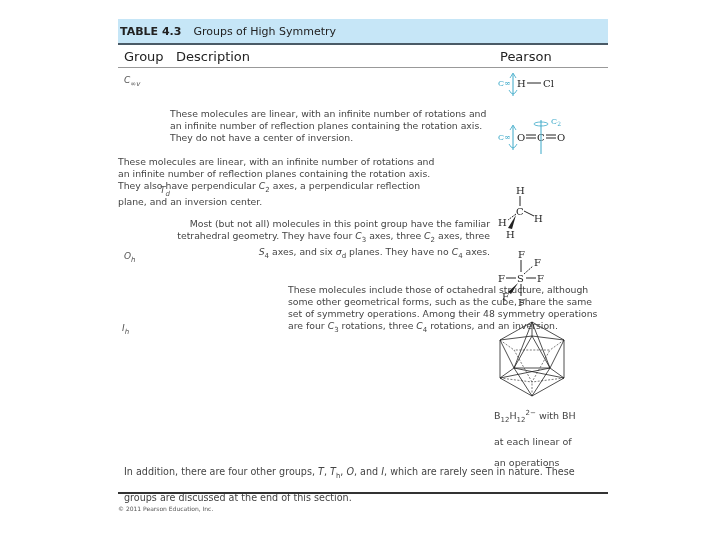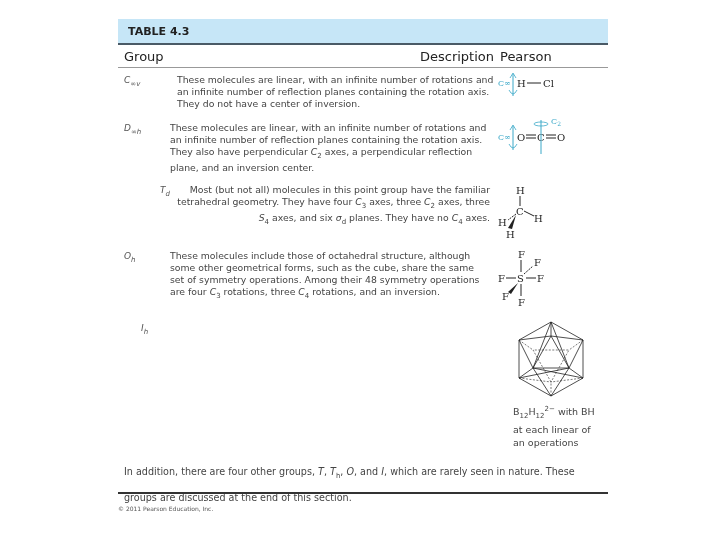--- a/index.html
+++ b/index.html
@@ -1,70 +1,70 @@
 <!DOCTYPE html>
 <html><head>
 <meta charset="utf-8">
 <style>
   html, body { margin:0; padding:0; }
   body { width:720px; height:540px; background:#ffffff; position:relative; overflow:hidden;
          font-family:"DejaVu Sans", sans-serif; color:#333; }
   .table-wrap { position:absolute; left:118px; top:19px; width:490px; }
   .title-bar { height:24px; background:#c6e6f7; border-bottom:2px solid #4a5a66;
-               display:flex; align-items:center; padding-left:10px; font-size:11px; color:#222; }
+               display:flex; align-items:center; padding-left:2px; font-size:11px; color:#222; }
   .title-bar .num { font-weight:bold; margin-right:12px; }
   .header-row { height:22px; border-bottom:1px solid #999; display:flex; align-items:center;
                 font-size:13px; color:#222; }
   .header-row .c1 { width:52px; padding-left:6px; }
-  .header-row .c2 { width:318px;text-align:right; }
+  .header-row .c2 { width:318px; }
   .header-row .c3 { padding-left:6px; }
   .row { position:absolute; left:0; width:490px; display:flex; font-size:9.3px; line-height:12px; color:#444; }
   .row .sym { width:52px; padding-left:6px; font-style:italic; font-size:9px; color:#555; box-sizing:border-box; }
-  .row .desc { width:320px; }
+  .row .desc { width:320px;margin-top:34px; }
   .row .ex { position:absolute; left:378px; }
   .ex svg text { font-family:"DejaVu Serif", serif; }
   sub { font-size:7px; }
   i { font-style:italic; }
   .footnote { position:absolute; left:118px; top:461px; width:490px; font-size:9.6px; line-height:21px; color:#444; padding-left:6px; box-sizing:border-box; }
   .rule { position:absolute; left:118px; top:492px; width:490px; height:2px; background:#333; }
   .copyright { position:absolute; left:118px; top:505px; font-size:6px; color:#555; }
-  .ico-caption { font-size:9.5px; line-height:13px; color:#444; }
+  .ico-caption { font-size:9.5px; line-height:21px; color:#444; }
 </style>
 </head>
 <body>
 
 <div class="table-wrap">
   <div class="title-bar">
     <span class="num">TABLE 4.3</span>
+    <span>Groups of High Symmetry</span>
   </div>
   <div class="header-row">
     <span class="c1">Group</span>
     <span class="c2">Description</span>
     <span class="c3">Pearson</span>
   </div>
 </div>
 
-<div class="row" style="left:118px; top:74px;gap:7px;">
+<div class="row" style="left:118px; top:74px;">
   <div class="sym">C<sub>∞v</sub></div>
   <div class="desc">These molecules are linear, with an infinite number of rotations and an infinite number of reflection planes containing the rotation axis. They do not have a center of inversion.</div>
   <div class="ex" style="top:-4px;">
     <svg width="90" height="30">
       <text x="2" y="16" font-size="8" fill="#3aa8c8">C∞</text>
       <line x1="17" y1="4" x2="17" y2="26" stroke="#3aa8c8" stroke-width="1"></line>
       <path d="M14 8 L17 3 L20 8" fill="none" stroke="#3aa8c8" stroke-width="0.8"></path>
       <path d="M13 20 Q17 28 21 20" fill="none" stroke="#3aa8c8" stroke-width="0.8"></path>
       <text x="21" y="17" font-size="10" fill="#222">H</text>
       <line x1="31" y1="13" x2="45" y2="13" stroke="#222" stroke-width="1"></line>
       <text x="47" y="17" font-size="10" fill="#222">Cl</text>
     </svg>
   </div>
 </div>
 
 <div class="row" style="left:118px; top:122px;">
-  <div class="sym">D<sub>∞h</sub></div>
   <div class="desc">These molecules are linear, with an infinite number of rotations and an infinite number of reflection planes containing the rotation axis. They also have perpendicular <i>C</i><sub>2</sub> axes, a perpendicular reflection plane, and an inversion center.</div>
   <div class="ex" style="top:-6px;">
     <svg width="90" height="40">
       <text x="2" y="24" font-size="8" fill="#3aa8c8">C∞</text>
       <line x1="17" y1="10" x2="17" y2="34" stroke="#3aa8c8" stroke-width="1"></line>
       <path d="M14 14 L17 9 L20 14" fill="none" stroke="#3aa8c8" stroke-width="0.8"></path>
       <path d="M13 28 Q17 36 21 28" fill="none" stroke="#3aa8c8" stroke-width="0.8"></path>
       <text x="21" y="25" font-size="10" fill="#222">O</text>
       <line x1="30" y1="19" x2="40" y2="19" stroke="#222"></line>
         <line x1="30" y1="22" x2="40" y2="22" stroke="#222"></line>
@@ -90,21 +90,21 @@
       <line x1="28" y1="27" x2="38" y2="32" stroke="#222"></line>
       <text x="38" y="38" font-size="10" fill="#222">H</text>
       <line x1="20" y1="30" x2="12" y2="36" stroke="#222" stroke-dasharray="2,1"></line>
       <text x="2" y="42" font-size="10" fill="#222">H</text>
       <polygon points="20,31 12,44 16,45" fill="#222"></polygon>
       <text x="10" y="54" font-size="10" fill="#222">H</text>
     </svg>
   </div>
 </div>
 
-<div class="row" style="left:118px; top:250px;">
+<div class="row" style="left:118px; top:250px;justify-content:space-between;">
   <div class="sym">O<sub>h</sub></div>
   <div class="desc">These molecules include those of octahedral structure, although some other geometrical forms, such as the cube, share the same set of symmetry operations. Among their 48 symmetry operations are four <i>C</i><sub>3</sub> rotations, three <i>C</i><sub>4</sub> rotations, and an inversion.</div>
   <div class="ex" style="top:-2px;">
     <svg width="60" height="62">
       <text x="22" y="10" font-size="10" fill="#222">F</text>
       <line x1="25" y1="12" x2="25" y2="24" stroke="#222"></line>
       <text x="38" y="18" font-size="10" fill="#222">F</text>
       <line x1="28" y1="26" x2="37" y2="18" stroke="#222" stroke-dasharray="2,1"></line>
       <text x="2" y="34" font-size="10" fill="#222">F</text>
       <line x1="10" y1="30" x2="20" y2="30" stroke="#222"></line>
@@ -112,21 +112,21 @@
       <line x1="30" y1="30" x2="40" y2="30" stroke="#222"></line>
       <text x="41" y="34" font-size="10" fill="#222">F</text>
       <polygon points="22,35 12,44 15,46" fill="#222"></polygon>
       <text x="6" y="52" font-size="10" fill="#222">F</text>
       <line x1="25" y1="36" x2="25" y2="48" stroke="#222"></line>
       <text x="22" y="58" font-size="10" fill="#222">F</text>
     </svg>
   </div>
 </div>
 
-<div class="row" style="left:135px; top:322px;">
+<div class="row" style="left:116px; top:322px;">
   <div class="sym">I<sub>h</sub></div>
   <div class="ex" style="top:-4px;">
     <svg width="80" height="82">
       <g stroke="#222" stroke-width="0.8" fill="none">
         <polygon points="38,4 70,22 70,60 38,78 6,60 6,22"></polygon>
         <polygon points="38,18 56,50 20,50"></polygon>
         <line x1="38" y1="4" x2="38" y2="18"></line>
           <line x1="38" y1="4" x2="20" y2="50"></line>
           <line x1="38" y1="4" x2="56" y2="50"></line>
         <line x1="6" y1="22" x2="38" y2="18"></line>

